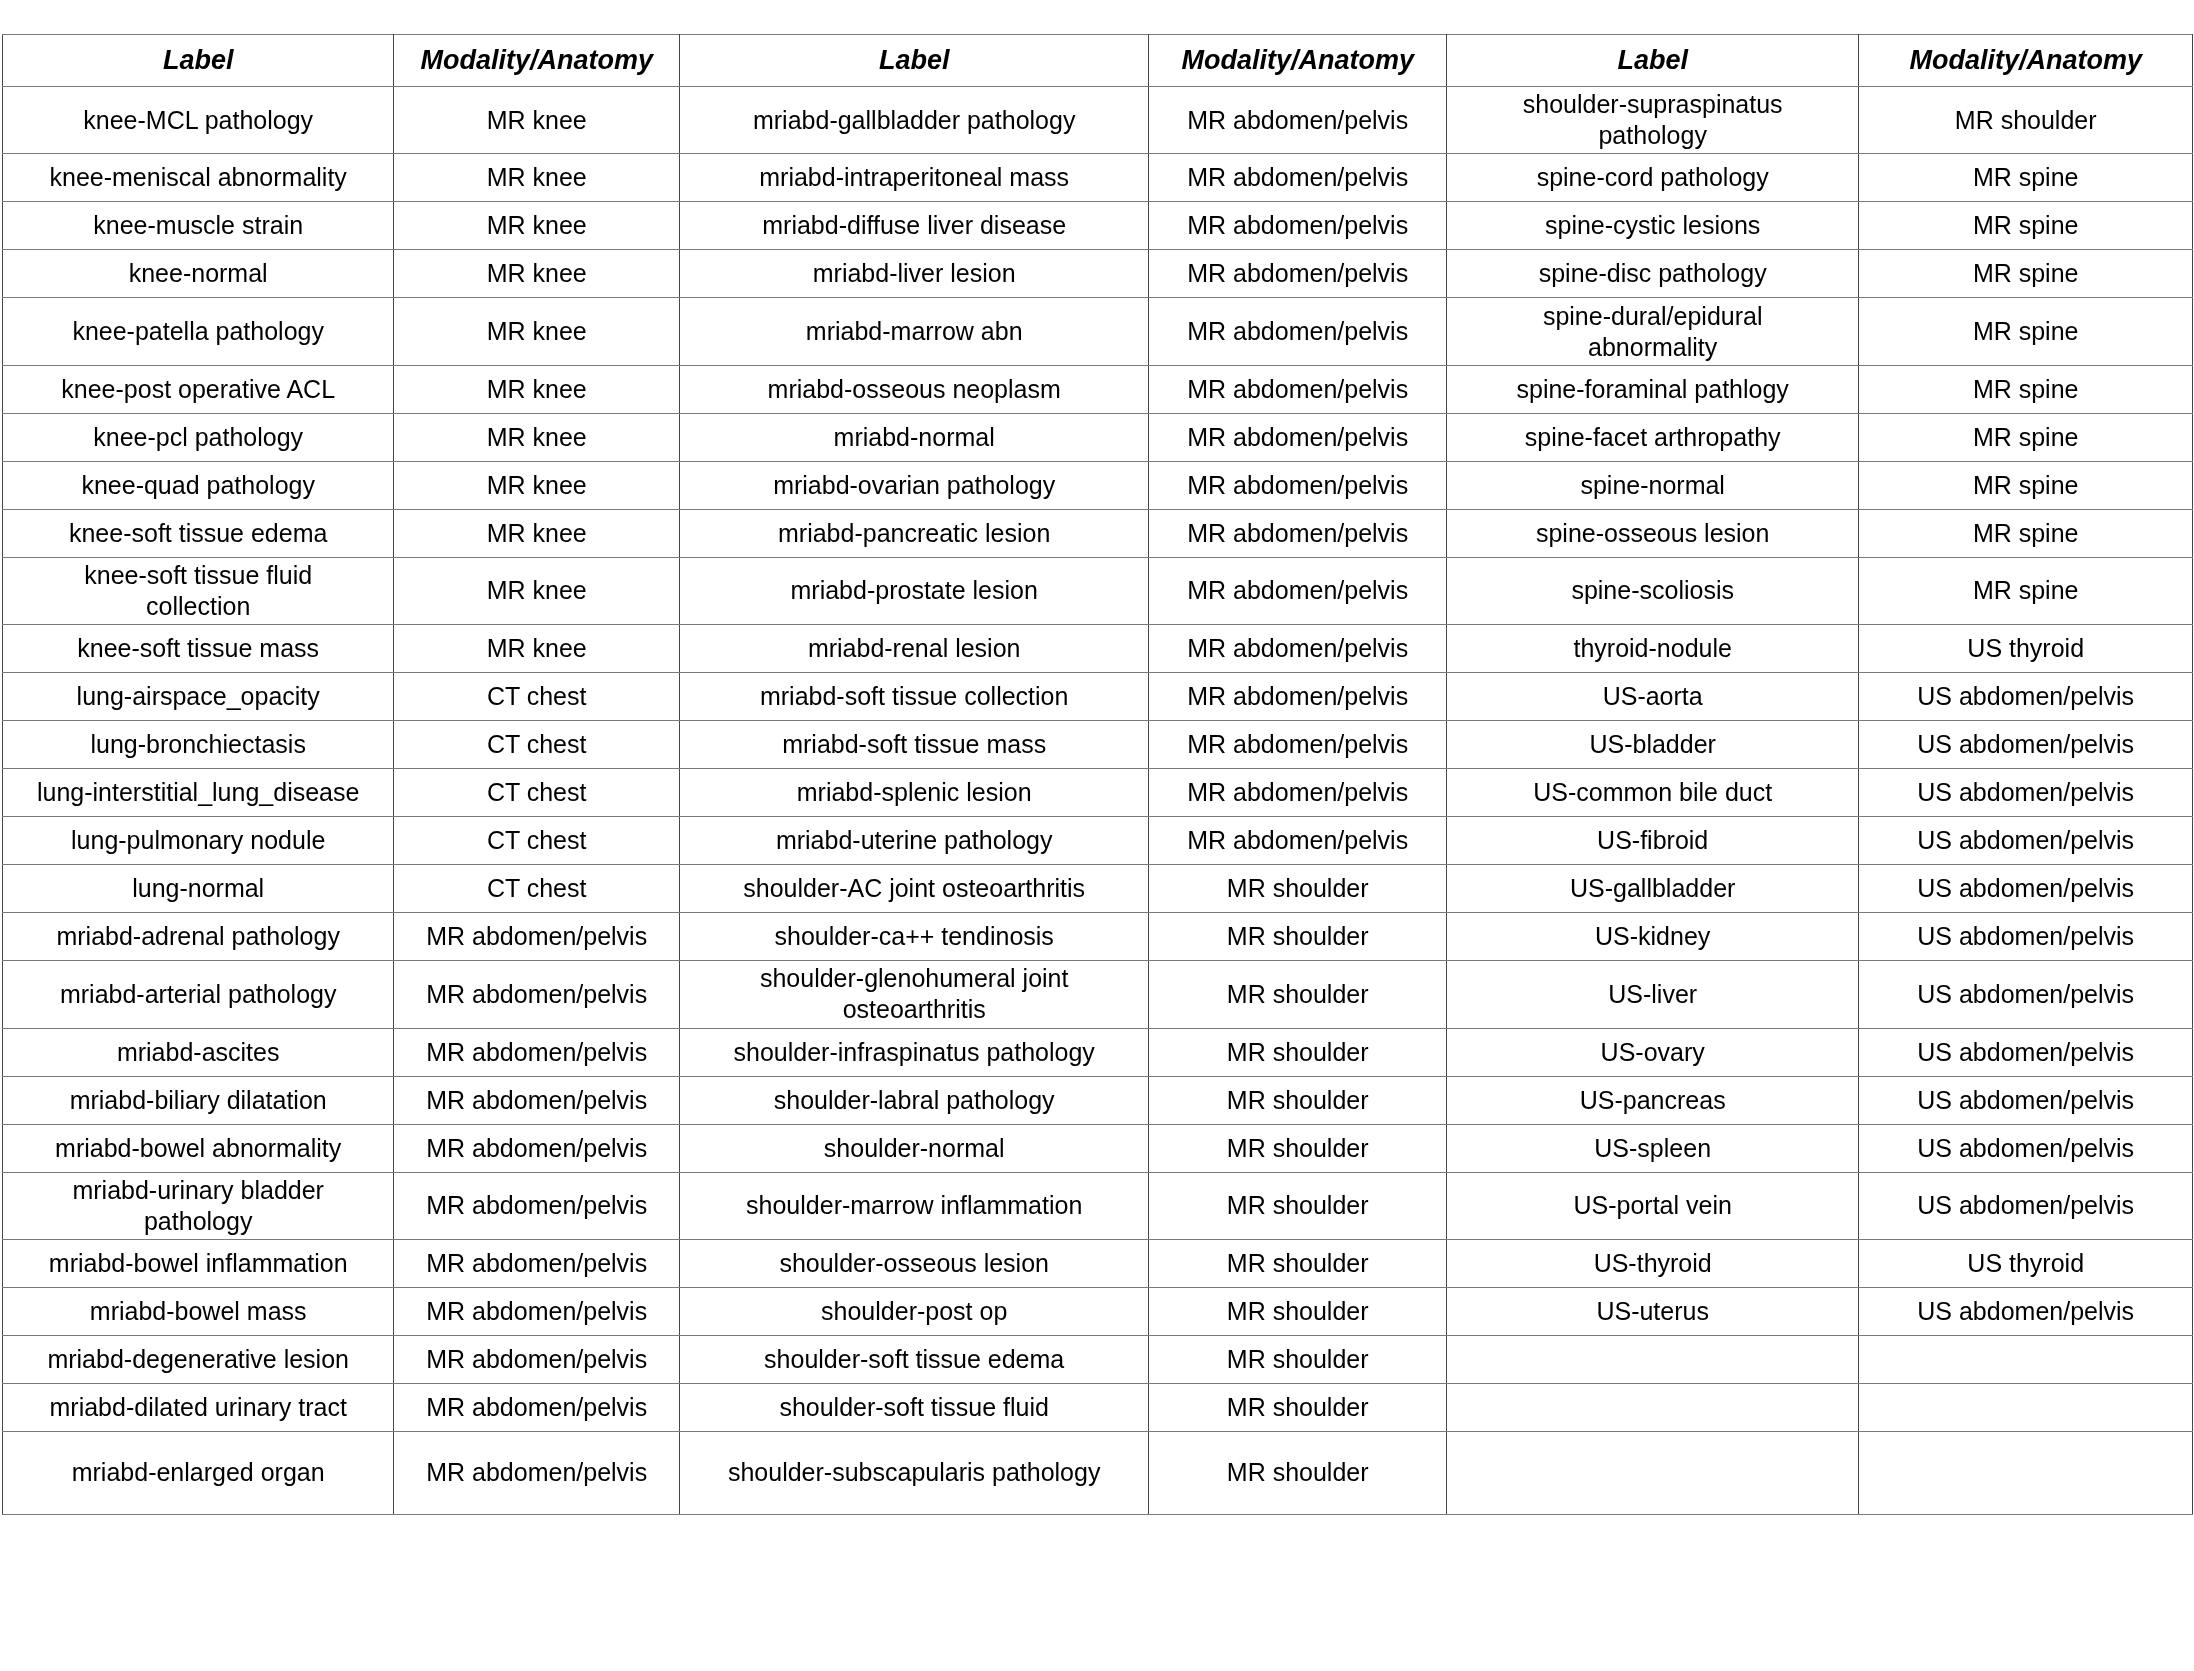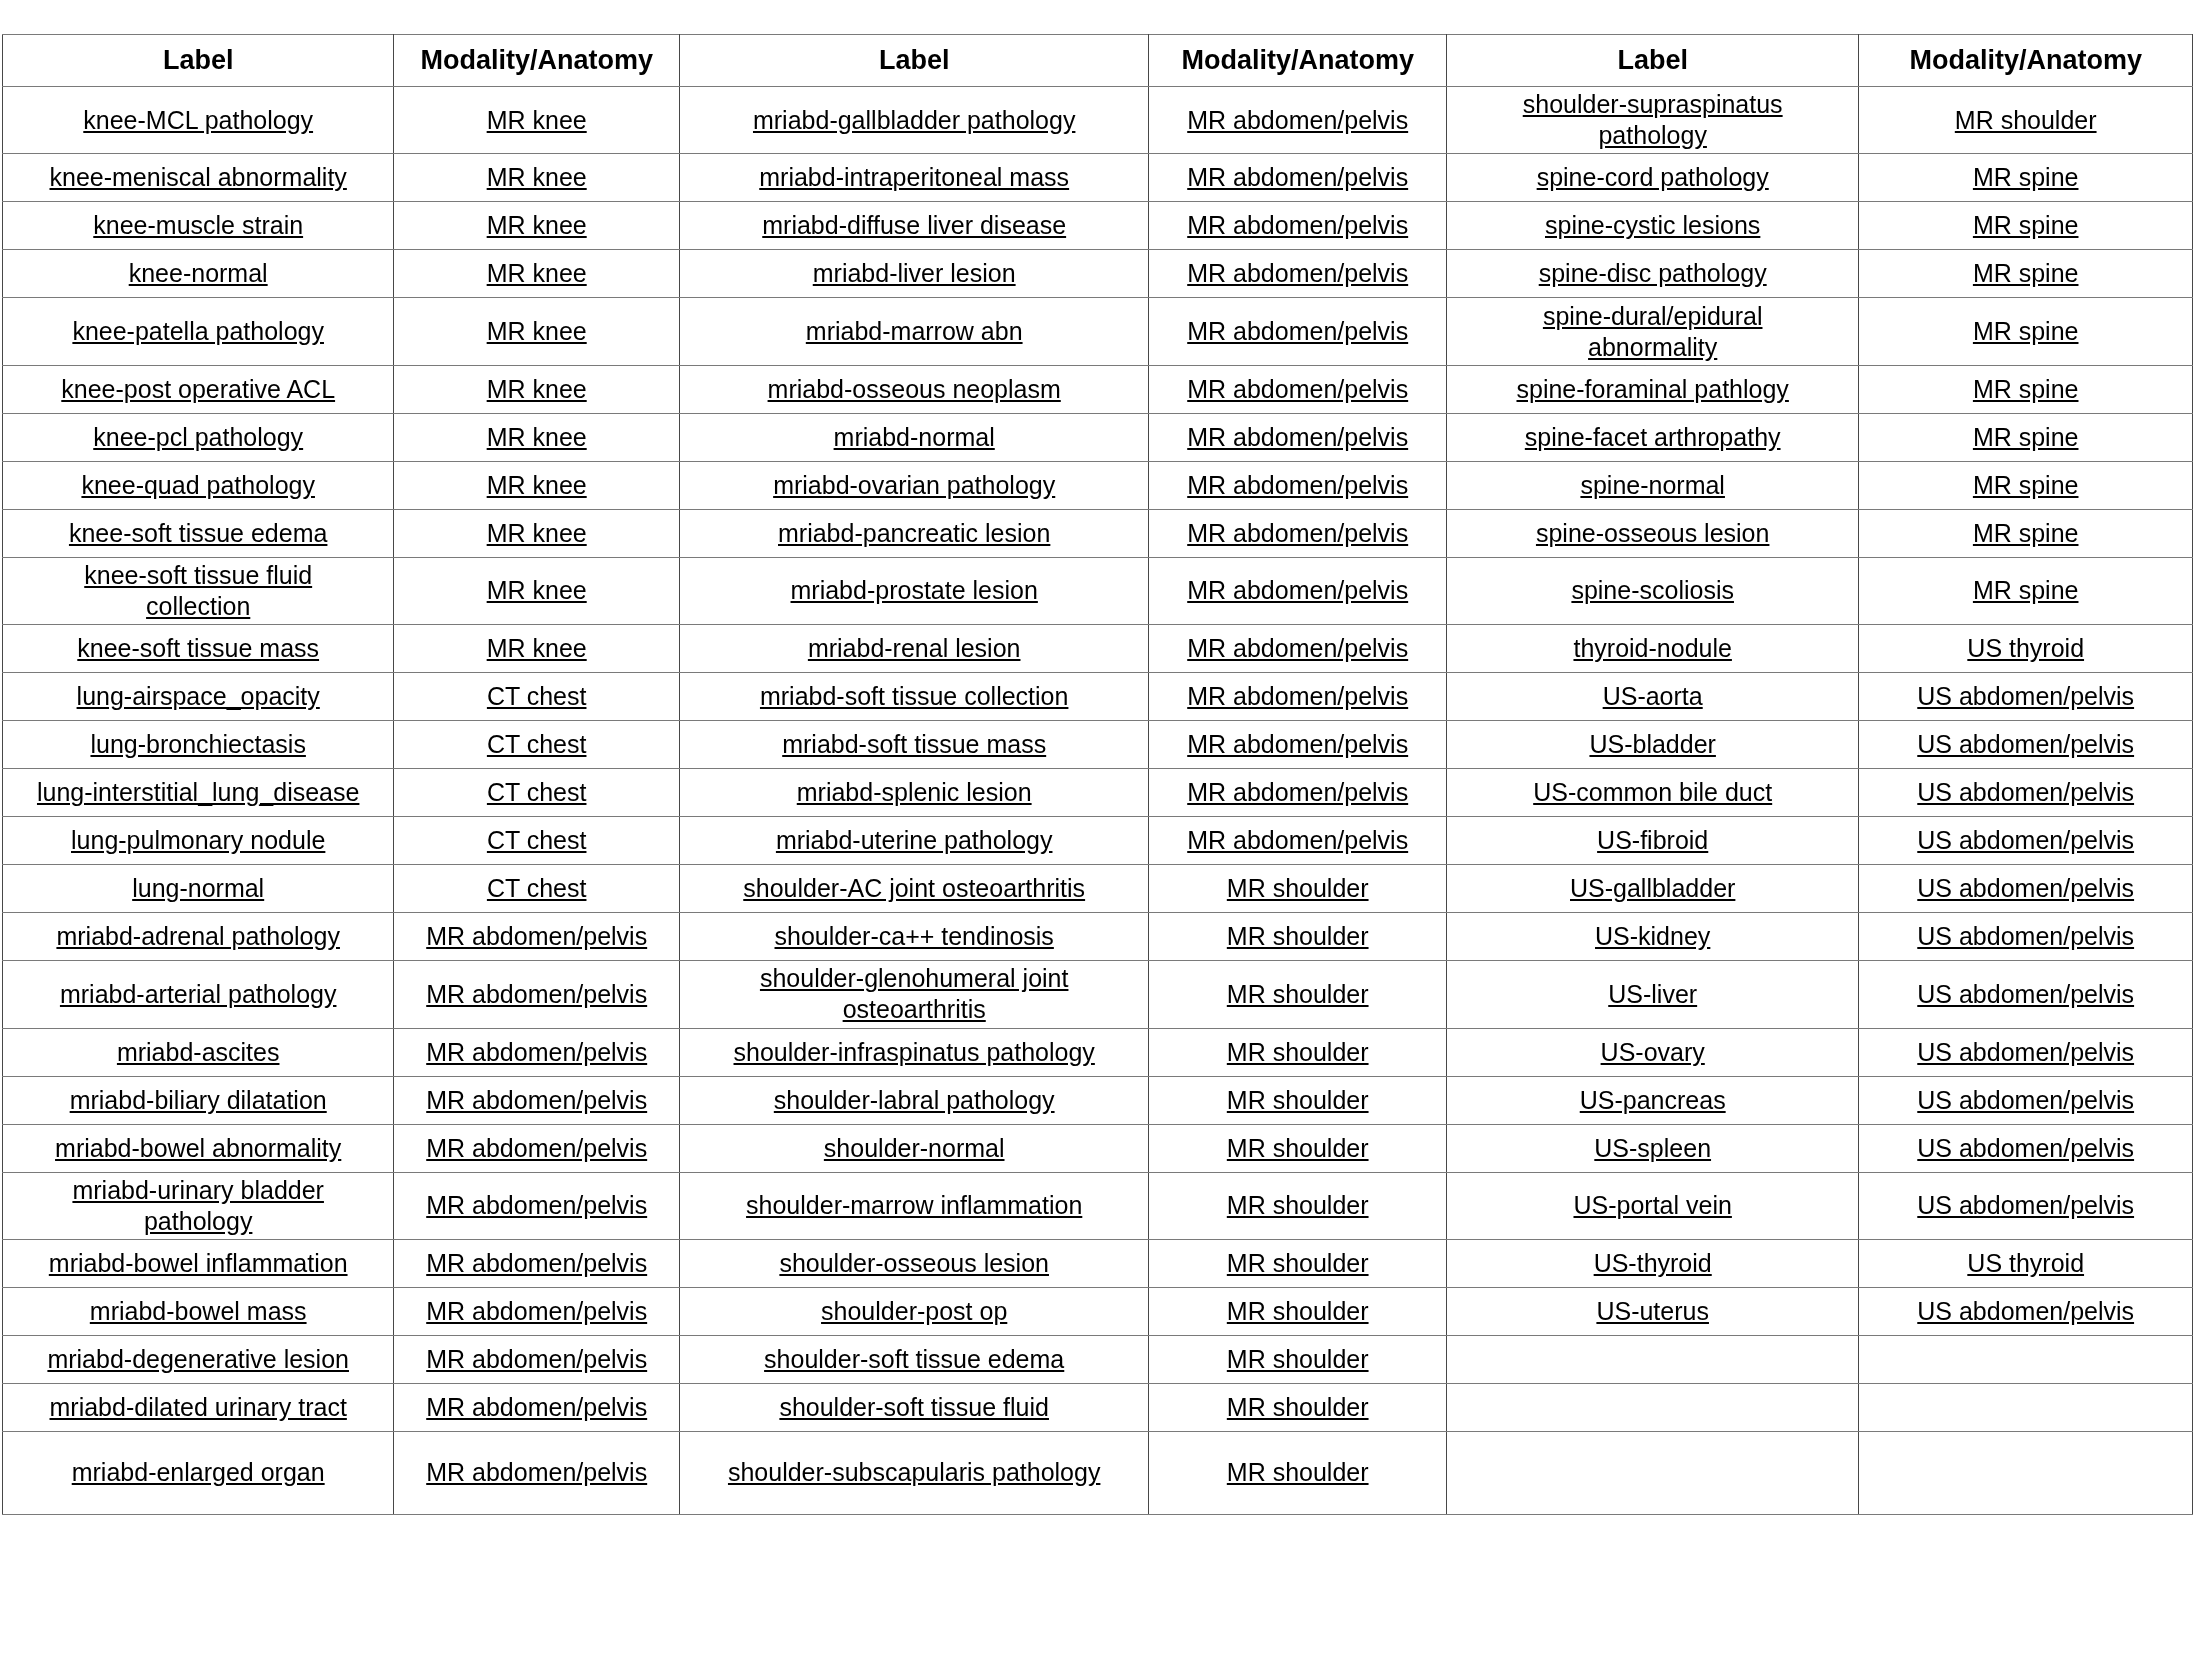--- a/index.html
+++ b/index.html
@@ -29,28 +29,29 @@
     border-right: 1.6px solid #474747;
     text-align: center;
     vertical-align: middle;
     padding: 2.2px 5.4px;
     overflow: hidden;
   }
   table.grid th {
     font-size: 27px;
     font-weight: bold;
     line-height: 1.2;
+    font-style: italic;
   }
   table.grid td {
     font-size: 25px;
     line-height: 1.24;
     white-space: pre-line; 
   }
   thead tr { height: 52px; }
-  tbody tr { height: 48px; text-decoration: underline; }
+  tbody tr { height: 48px; }
   tbody tr:nth-child(27) { height: 83px; }
   tbody tr:nth-child(28) { height: 59px; }
 </style>
 </head>
 <body>
 
 <div class="page">
   <table class="grid">
     <colgroup>
       <col style="width:391px">

